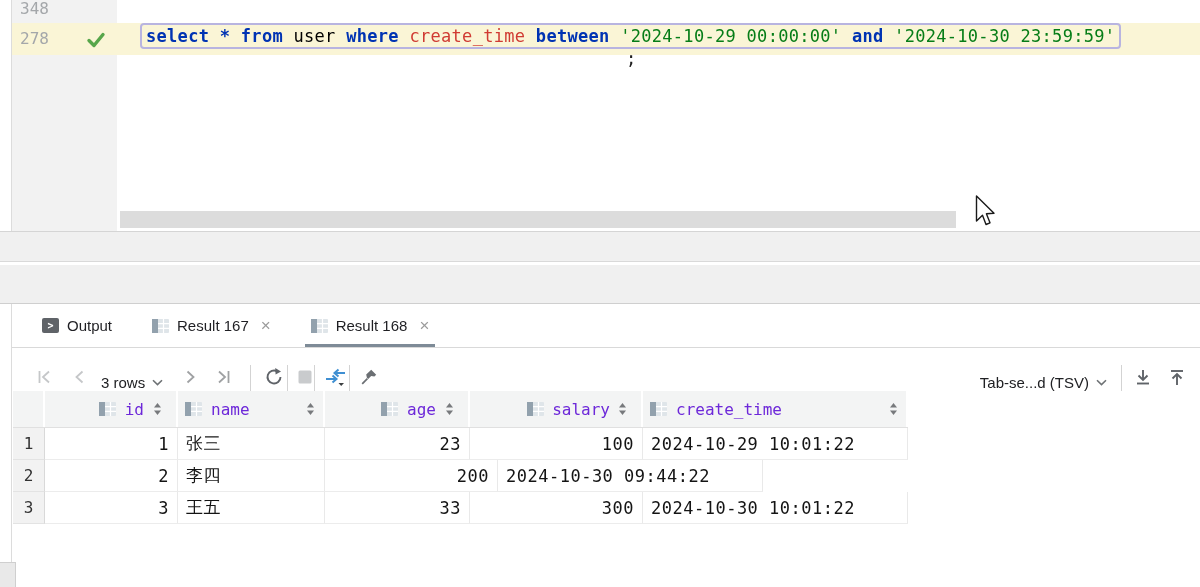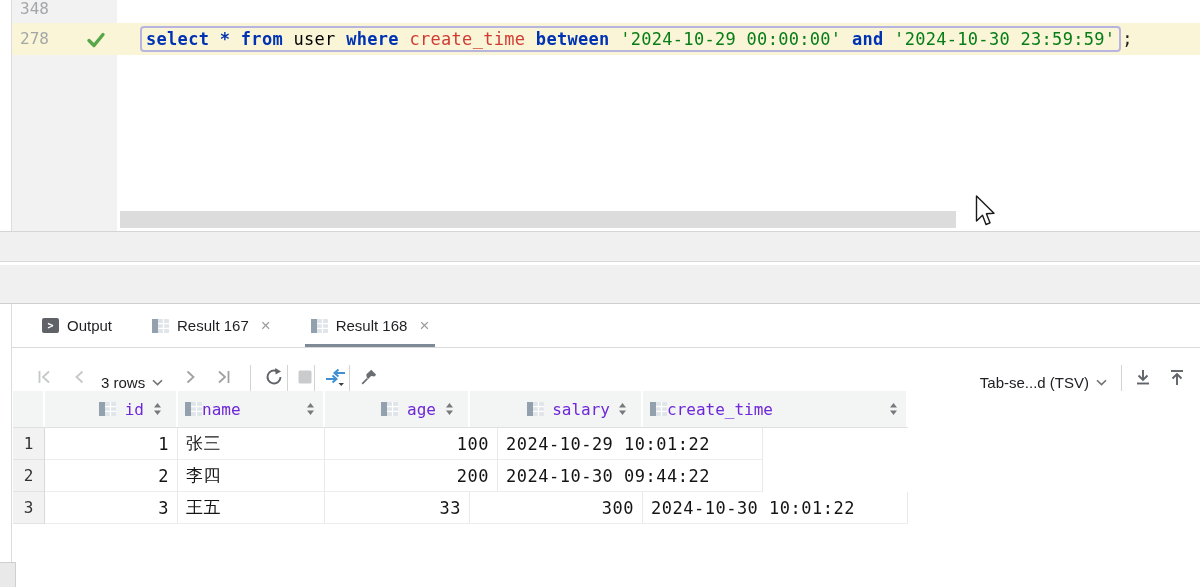--- a/index.html
+++ b/index.html
@@ -11,21 +11,21 @@
 
   
   .ed-strip { position:absolute; left:0; top:0; width:12px; height:231px; background:#fff; border-right:1px solid #dcdcdc; }
   .ed-gutter { position:absolute; left:12px; top:0; width:105px; height:231px; background:#f2f2f2; }
   .line-hl { position:absolute; left:12px; top:23px; width:1188px; height:32px; background:#faf5d6; }
   .lnum { position:absolute; left:20px; width:60px; font-family:"DejaVu Sans Mono", monospace; font-size:16px; color:#a4a7aa; }
   .ln348 { top:-3px; line-height:24px; }
   .ln349 { top:23px; line-height:32px; }
   .runmark { position:absolute; left:86px; top:30px; width:20px; height:20px; }
   .code-line { position:absolute; left:140px; top:23px; height:32px; display:flex; align-items:center; white-space:pre;
-               font-family:"DejaVu Sans Mono", monospace; font-size:17px; font-weight:500; letter-spacing:0.3px; }
+               font-family:"DejaVu Sans Mono", monospace; font-size:17px; font-weight:500; letter-spacing:0.3px;flex-direction:column; }
   .stmt { border:2px solid #b8b4e0; border-radius:4px; padding:1px 4px; white-space:pre; }
   .tk-kw { color:#0033b3; font-weight:700; }
   .tk-plain { color:#000000; }
   .tk-col { color:#d03b33; }
   .tk-str { color:#067d17; }
   .tk-semi { color:#1f1f1f; padding-left:1px; }
   .hscroll { position:absolute; left:120px; top:211px; width:836px; height:17px; background:#dcdcdc; }
 
   
   .band1 { position:absolute; left:0; top:231px; width:1200px; height:31px; background:#f0f0f0; border-top:1px solid #d5d5d5; border-bottom:1px solid #d9d9d9; }
@@ -46,21 +46,21 @@
   .tsep { width:1px; height:26px; background:#d3d3d3; margin:0 10px; }
   .pagesize { display:flex; align-items:center; gap:7px; font-size:15px; color:#202124; margin:0 6px; }
   .extractor { display:flex; align-items:center; gap:7px; font-size:15px; color:#202124; }
   .spacer { flex:1; }
 
   
   .grid-header { position:absolute; left:13px; top:391px; height:37px; display:flex; background:transparent; border-bottom:1px solid #e0e0e0; }
   .gh-cell { background:#f3f4f4; border-right:2px solid #ffffff; display:flex; align-items:center;
              font-family:"DejaVu Sans Mono", monospace; font-size:16px; color:#6d28d9; }
   .gh-num { justify-content:flex-end; padding-right:14px; gap:9px; }
-  .gh-txt { justify-content:flex-start; padding-left:7px; }
+  .gh-txt { justify-content:flex-start; padding-left:7px; gap:9px; }
   .gh-txt .sort { margin-left:auto; margin-right:8px; }
   .gh-gutter { width:32px; background:#f3f4f4; border-right:2px solid #ffffff; }
   .grid-rows { position:absolute; left:13px; top:428px; }
   .grow { display:flex; height:32px; }
   .gcell { display:flex; align-items:center; background:#fff; border-right:1px solid #e9e9e9; border-bottom:1px solid #ececec;
            font-family:"DejaVu Sans Mono", monospace; font-size:17px; letter-spacing:0.5px; color:#141414; }
   .gcell.num { justify-content:flex-end; padding-right:8px; }
   .gcell.txt { justify-content:flex-start; padding-left:8px; }
   .rownum { width:32px; background:#f2f2f2; border-right:1px solid #d9d9d9; border-bottom:1px solid #e3e3e3;
             display:flex; align-items:center; justify-content:center; font-family:"DejaVu Sans Mono", monospace; font-size:16px; color:#333; }
@@ -263,20 +263,21 @@
           <path d="M4.5 13 L1 8.5 H8 Z" fill="#77797c"></path>
         </svg>
     </div>
   </div>
 
   <div class="grid-rows">
     <div class="grow">
       <div class="rownum">1</div>
       <div class="gcell num w-id">1</div>
       <div class="gcell txt w-name">张三</div>
+      <div class="gcell num w-age">23</div>
       <div class="gcell num w-sal">100</div>
       <div class="gcell txt w-ct">2024-10-29 10:01:22</div>
     </div>
     <div class="grow">
       <div class="rownum">2</div>
       <div class="gcell num w-id">2</div>
       <div class="gcell txt w-name">李四</div>
       <div class="gcell num w-sal">200</div>
       <div class="gcell txt w-ct">2024-10-30 09:44:22</div>
     </div>

